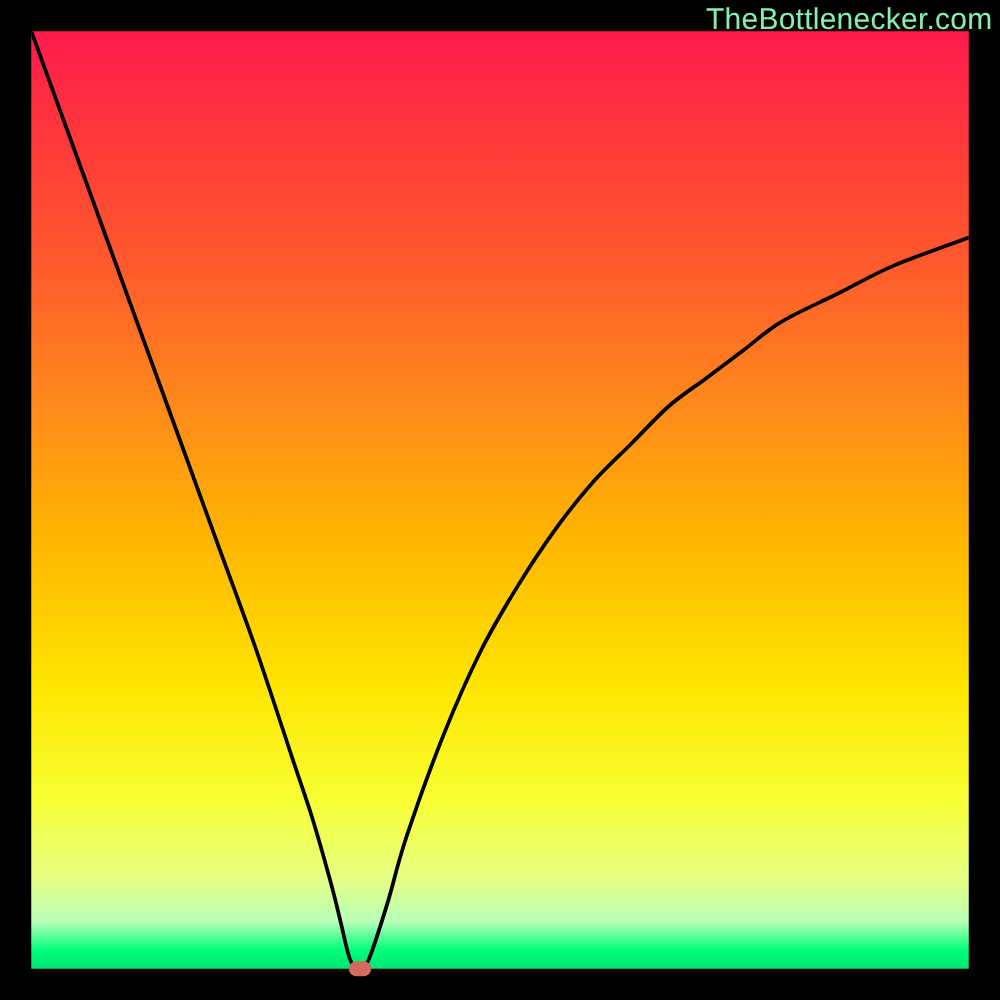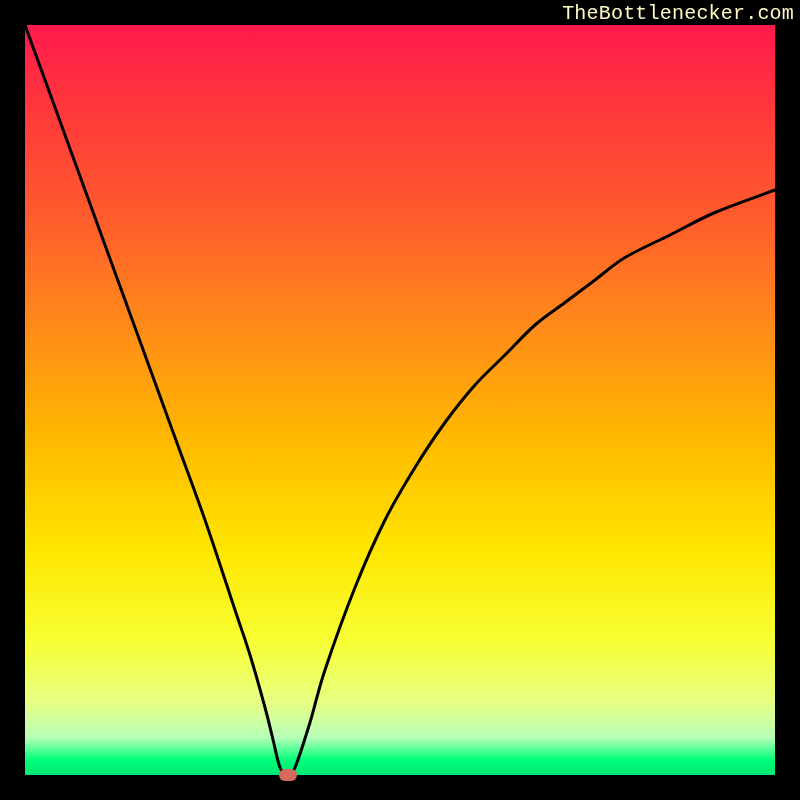--- a/index.html
+++ b/index.html
@@ -52,23 +52,23 @@
     width: 18px;
     height: 12px;
     border-radius: 6px;
     background: #d46a5e;
     transform: translate(-9px, -6px);
   }
   .watermark {
     position: absolute;
     top: 2px;
     right: 6px;
-    font-family: Liberation Mono, monospace;
-    font-size: 20px;
-    color: #fef9c3;
+    font-family: Liberation Sans, sans-serif;
+    font-size: 24px;
+    color: #86efac;
     letter-spacing: 0.2px;
     user-select: none;
   }
 </style>
 </head>
 <body>
 
 <div class="frame">
 
   <div class="plot-area">

